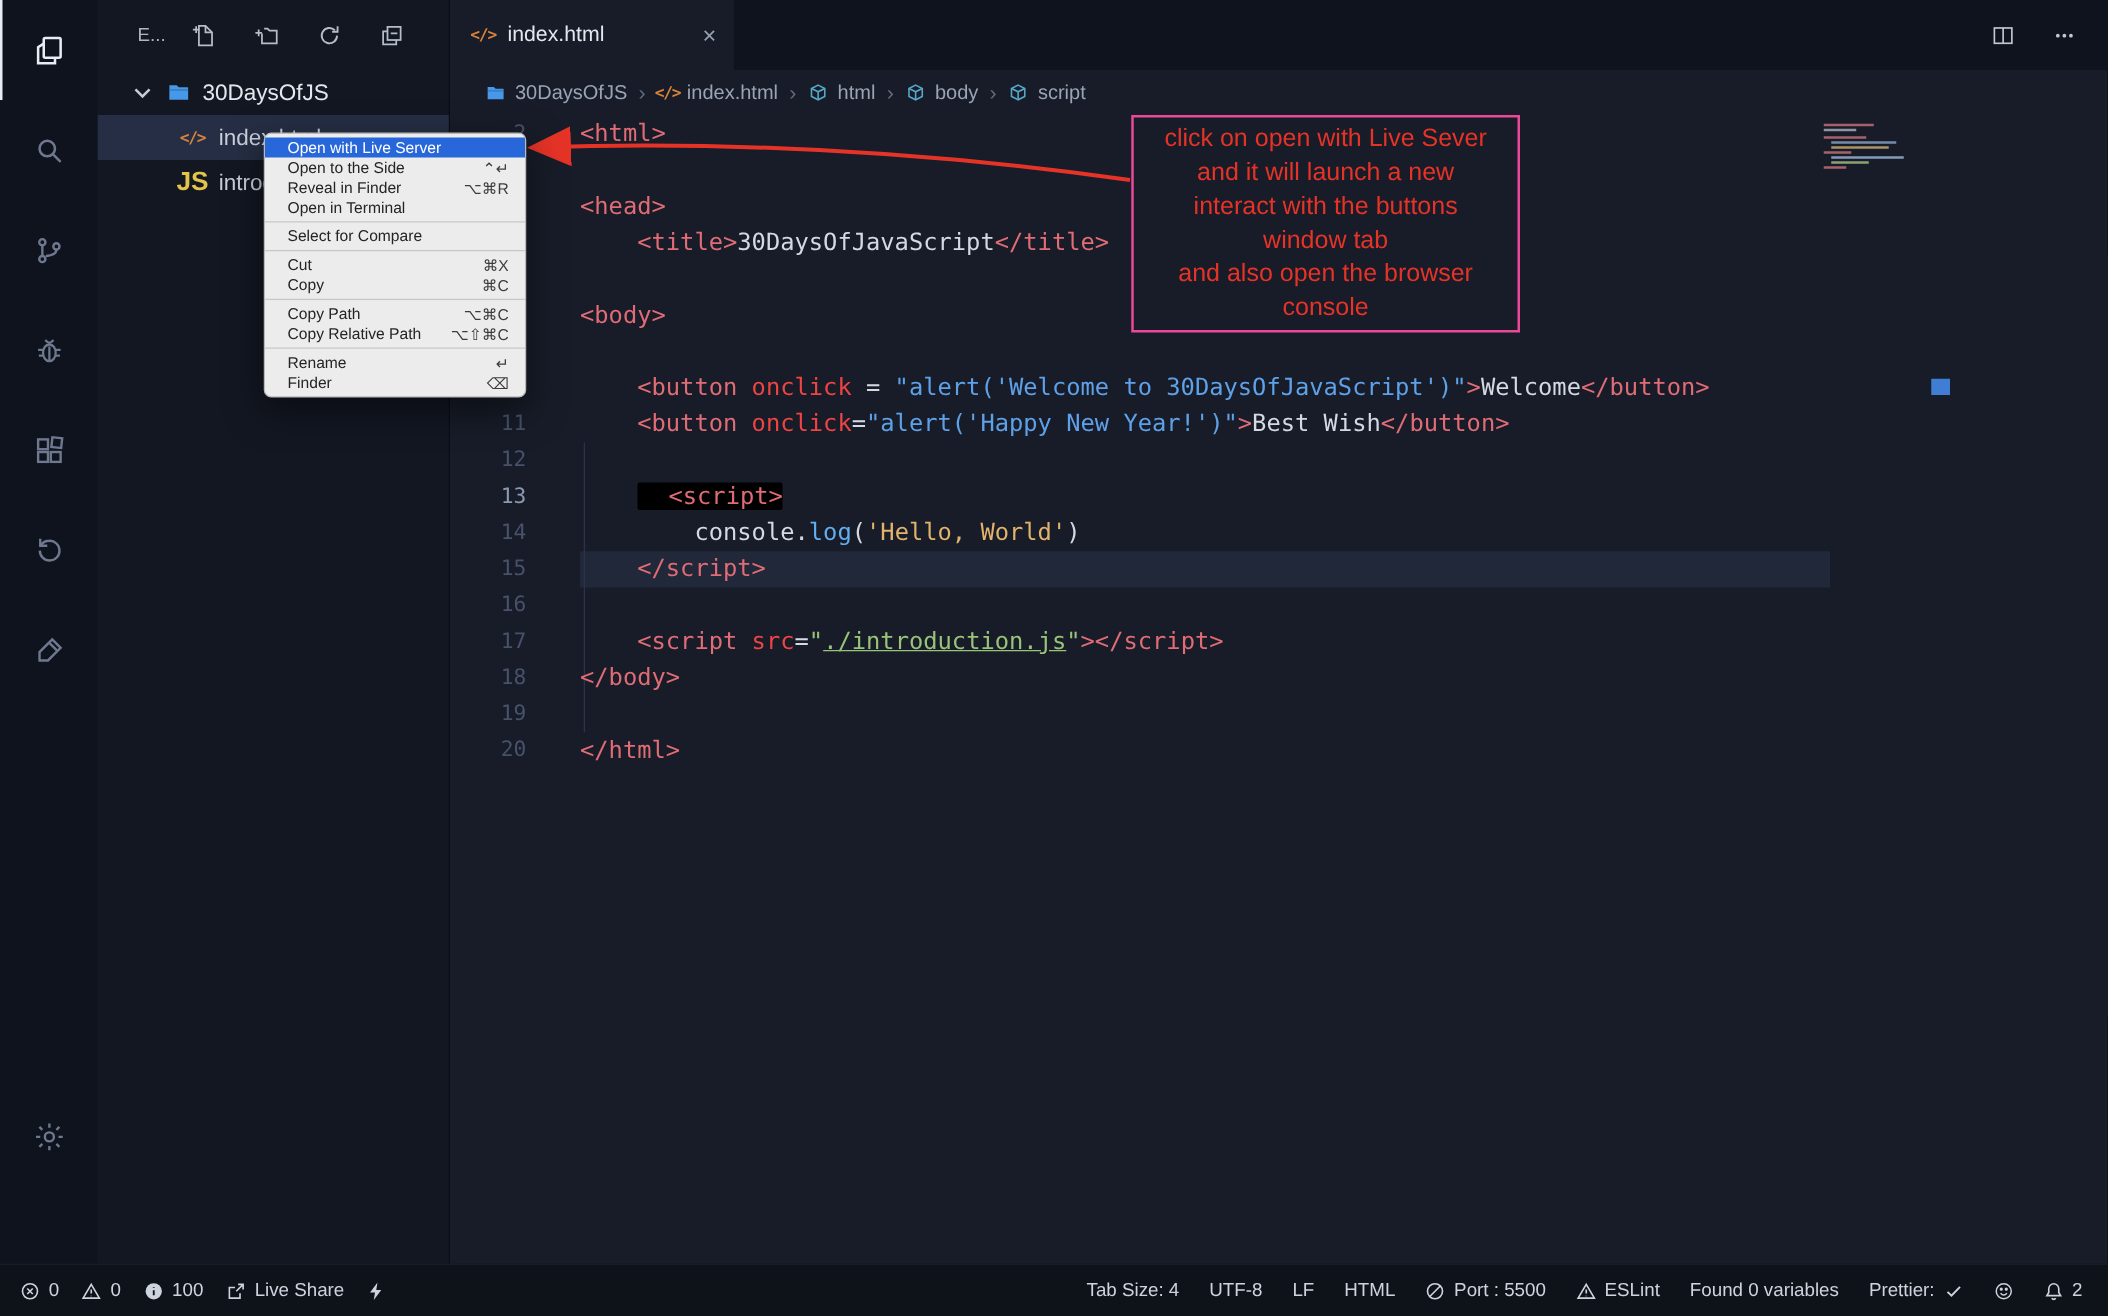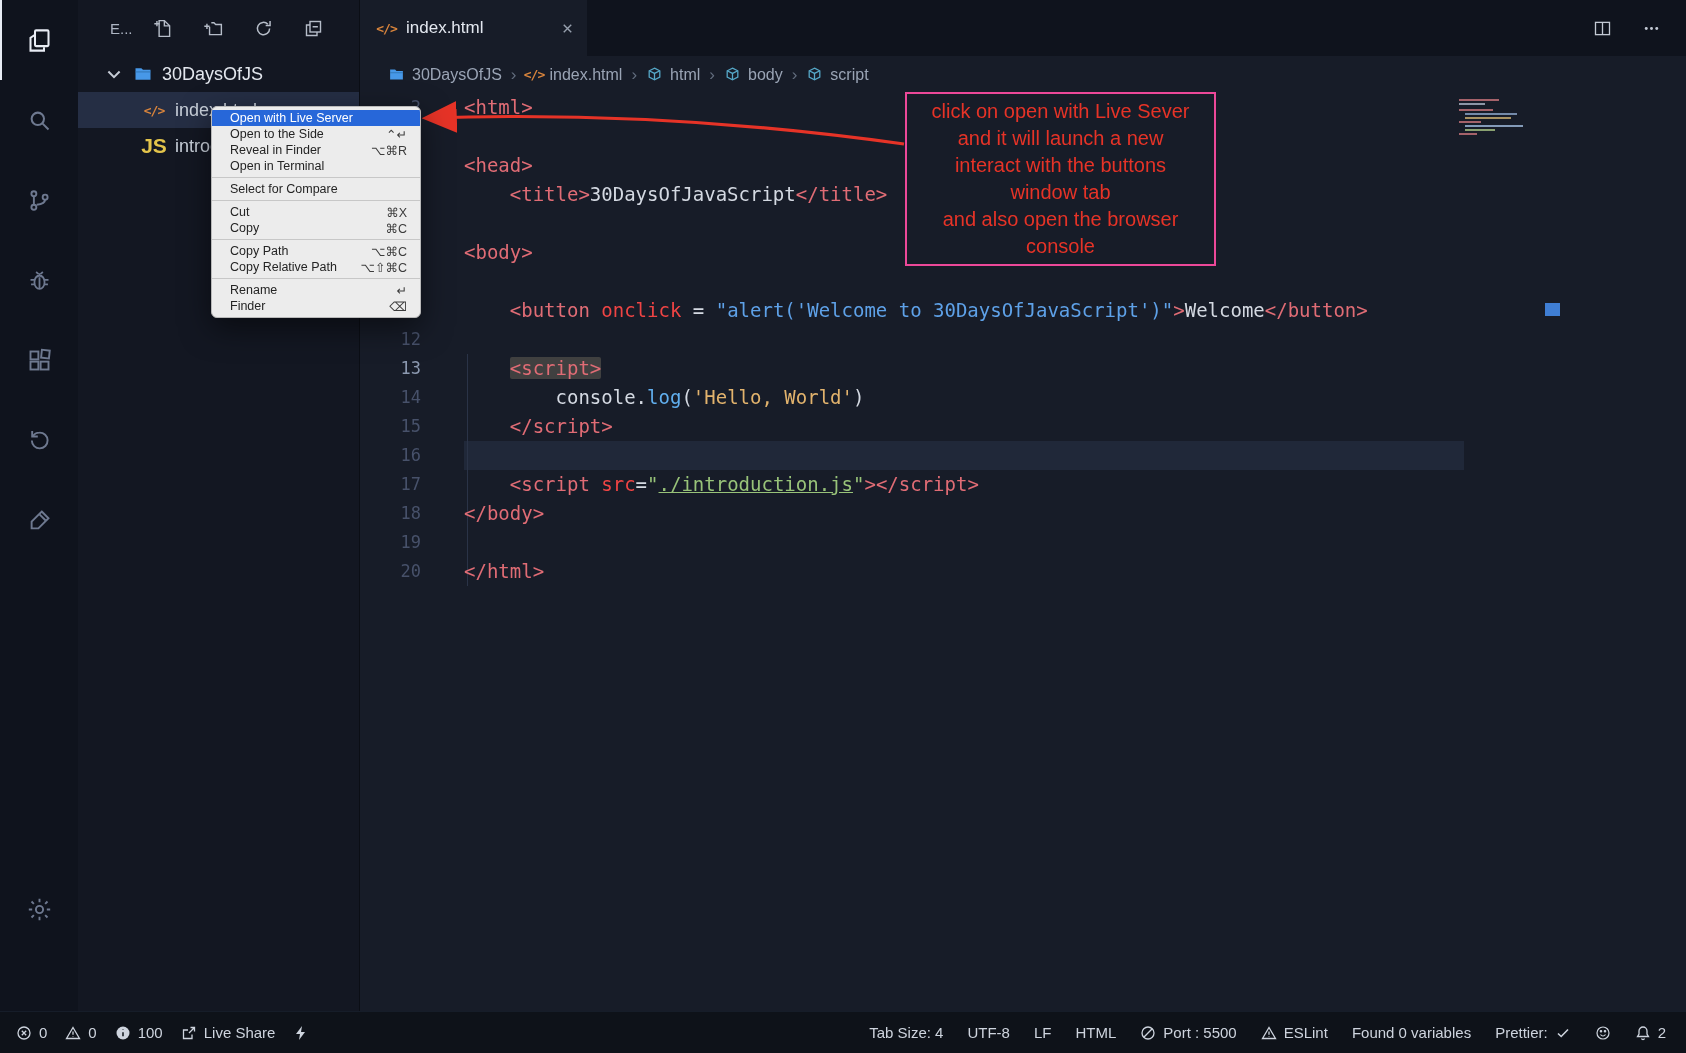--- a/index.html
+++ b/index.html
@@ -54,21 +54,21 @@
   .ln{flex:0 0 61px;text-align:right;color:#47516a;font-size:17px;}
   .line.active .ln{color:#8c99b0;}
   .code{padding-left:43px;}
   .tk-tag{color:#e06c75;}
   .tk-attr{color:#ef4444;}
   .tk-plain{color:#d4d9e2;}
   .tk-sblue{color:#5ea1e8;}
   .tk-sorange{color:#e2b36d;}
   .tk-sgreen{color:#98c379;}
   .tk-fn{color:#61afef;}
-  .sel{background:#404040;border-radius:2px;}
+  .sel{background:#000000;border-radius:2px;padding-left:25px;}
   .und{text-decoration:underline;}
   .minimap{position:absolute;left:1095px;top:4px;width:88px;height:42px;opacity:.9;cursor:pointer;}
   .ov-marker{position:absolute;left:1185px;top:210px;width:15px;height:13px;background:#3f7ed4;}
 
   
   .annotation{position:absolute;left:905px;top:92px;width:303px;border:2px solid #ec4899;color:#e63327;
               text-align:center;font-size:20px;line-height:27px;padding:4px 2px;z-index:40;}
   .arrow-svg{position:absolute;left:412px;top:100px;z-index:45;pointer-events:none;}
 
   
@@ -310,20 +310,21 @@
       <div class="indent-guide"></div>
       <div class="lines" id="codeLines">
           <div class="line"><span class="ln">2</span><span class="code"><span class="tk-tag">&lt;html&gt;</span></span></div>
           <div class="line"><span class="ln">3</span><span class="code"></span></div>
           <div class="line"><span class="ln">4</span><span class="code"><span class="tk-tag">&lt;head&gt;</span></span></div>
           <div class="line"><span class="ln">5</span><span class="code"><span class="tk-plain">    </span><span class="tk-tag">&lt;title&gt;</span><span class="tk-plain">30DaysOfJavaScript</span><span class="tk-tag">&lt;/title&gt;</span></span></div>
           <div class="line"><span class="ln">7</span><span class="code"></span></div>
           <div class="line"><span class="ln">8</span><span class="code"><span class="tk-tag">&lt;body&gt;</span></span></div>
           <div class="line"><span class="ln">9</span><span class="code"></span></div>
           <div class="line"><span class="ln">10</span><span class="code"><span class="tk-plain">    </span><span class="tk-tag">&lt;button </span><span class="tk-attr">onclick</span><span class="tk-plain"> = </span><span class="tk-sblue">"alert('Welcome to 30DaysOfJavaScript')"</span><span class="tk-tag">&gt;</span><span class="tk-plain">Welcome</span><span class="tk-tag">&lt;/button&gt;</span></span></div>
+          <div class="line"><span class="ln">11</span><span class="code"><span class="tk-plain">    </span><span class="tk-tag">&lt;button </span><span class="tk-attr">onclick</span><span class="tk-plain">=</span><span class="tk-sblue">"alert('Happy New Year!')"</span><span class="tk-tag">&gt;</span><span class="tk-plain">Best Wish</span><span class="tk-tag">&lt;/button&gt;</span></span></div>
           <div class="line"><span class="ln">12</span><span class="code"></span></div>
           <div class="line active"><span class="ln">13</span><span class="code"><span class="tk-plain">    </span><span class="tk-tag sel">&lt;script&gt;</span></span></div>
           <div class="line"><span class="ln">14</span><span class="code"><span class="tk-plain">        </span><span class="tk-plain">console</span><span class="tk-plain">.</span><span class="tk-fn">log</span><span class="tk-plain">(</span><span class="tk-sorange">'Hello, World'</span><span class="tk-plain">)</span></span></div>
           <div class="line"><span class="ln">15</span><span class="code"><span class="tk-plain">    </span><span class="tk-tag">&lt;/script&gt;</span></span></div>
           <div class="line"><span class="ln">16</span><span class="code"></span></div>
           <div class="line"><span class="ln">17</span><span class="code"><span class="tk-plain">    </span><span class="tk-tag">&lt;script </span><span class="tk-attr">src</span><span class="tk-plain">=</span><span class="tk-sgreen">"</span><span class="tk-sgreen und">./introduction.js</span><span class="tk-sgreen">"</span><span class="tk-tag">&gt;</span><span class="tk-tag">&lt;/script&gt;</span></span></div>
           <div class="line"><span class="ln">18</span><span class="code"><span class="tk-tag">&lt;/body&gt;</span></span></div>
           <div class="line"><span class="ln">19</span><span class="code"></span></div>
           <div class="line"><span class="ln">20</span><span class="code"><span class="tk-tag">&lt;/html&gt;</span></span></div>
         </div>

